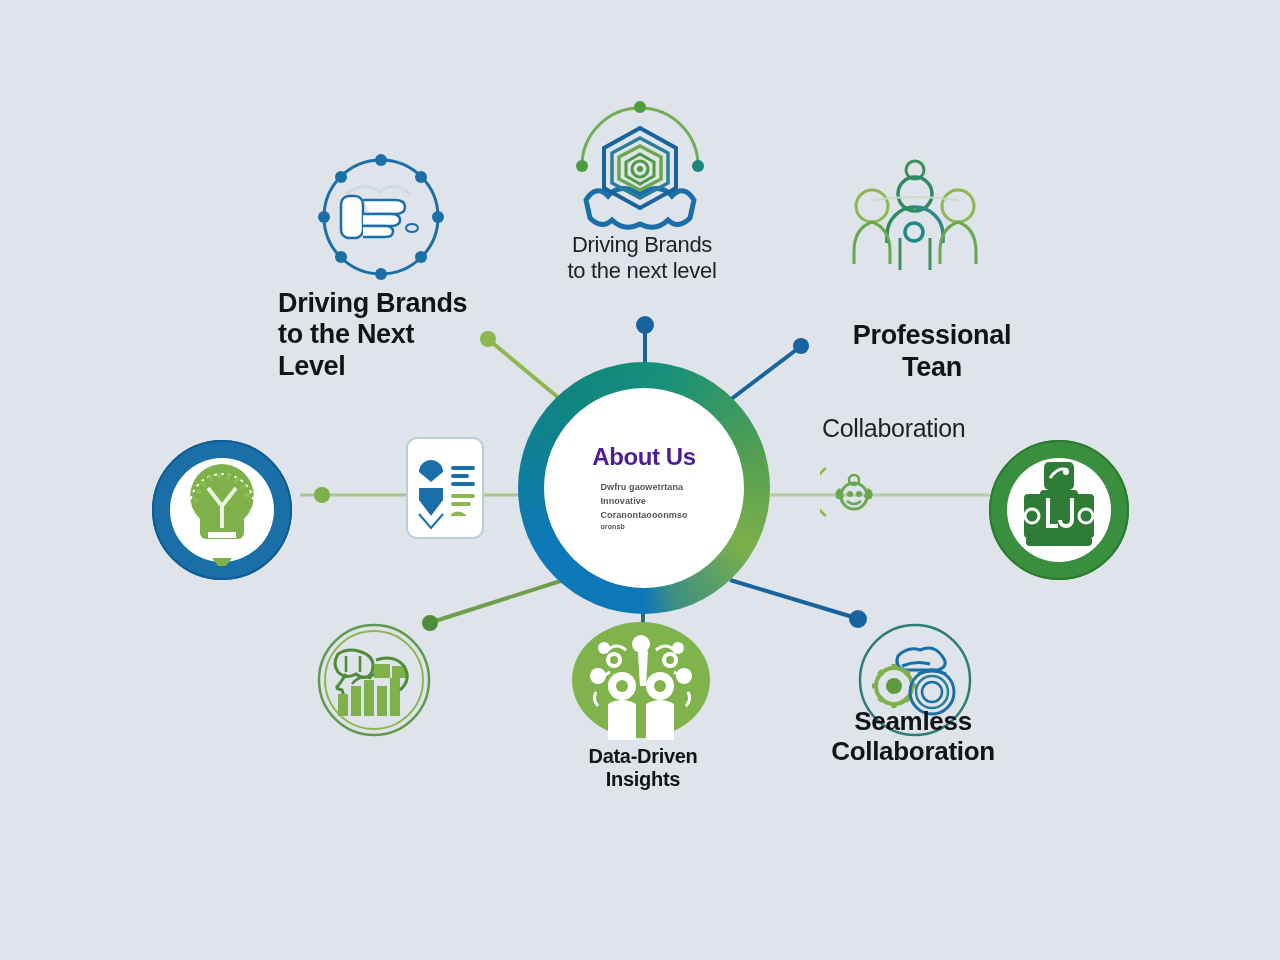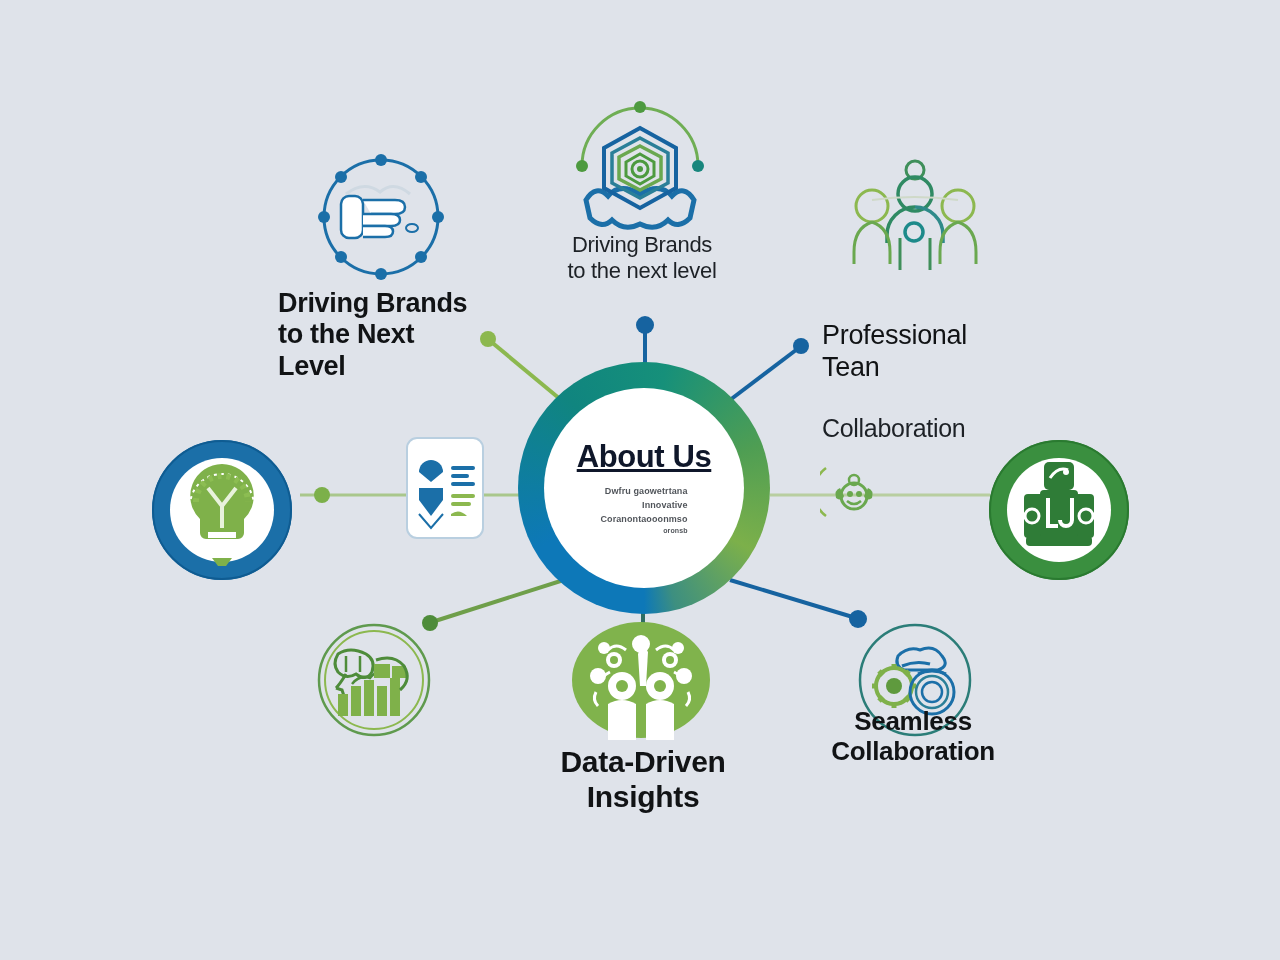--- a/index.html
+++ b/index.html
@@ -28,24 +28,24 @@
   .label {
     position: absolute;
     color: #111315;
     line-height: 1.16;
     letter-spacing: -0.3px;
     white-space: pre-line;
   }
   .l-topleft   { left: 278px; top: 288px; width: 215px; font-size: 27px; font-weight: 700; text-align: left; }
   .l-topcenter { left: 529px; top: 232px; width: 226px; font-size: 22px; font-weight: 400; text-align: center; color: #1d2126; }
   .l-topright  { left: 822px; top: 289px; width: 220px; font-size: 27px; text-align: left; }
-  .l-topright .t1 { font-weight: 400; display:block; }
+  .l-topright .t1 { font-weight: 700; display:block;text-align:center; }
   .l-topright .t2 { font-weight: 400; display:block; font-size: 25px; color:#1d2126; }
   .l-botleft   { left: 280px; top: 745px; width: 186px; font-size: 26px; font-weight: 700; text-align: center; }
-  .l-botcenter { left: 550px; top: 745px; width: 186px; font-size: 30px; font-weight: 700; text-align: center; }
+  .l-botcenter { left: 550px; top: 745px; width: 186px; font-size: 20px; font-weight: 700; text-align: center; }
   .l-botright  { left: 818px; top: 706px; width: 190px; font-size: 26px; font-weight: 700; text-align: center; }
 
   
   .hub {
     left: 518px; top: 362px;
     width: 252px; height: 252px;
     border-radius: 50%;
     background: conic-gradient(from 180deg,
         #0d78b8 0deg, #0d78b8 60deg,
         #10857f 140deg, #16907a 190deg,
@@ -62,32 +62,31 @@
   .hub-text {
     position: absolute;
     left: 518px; top: 362px;
     width: 252px; height: 252px;
     display: flex;
     flex-direction: column;
     align-items: center;
     justify-content: center;
   }
   .hub-title {
-    font-size: 31px;
+    font-size: 24px;
     font-weight: 700;
-    color: #0f172a;
+    color: #4c1d95;
     letter-spacing: -0.4px;
     margin-bottom: 10px;
-    text-decoration: underline;
   }
   .hub-sub {
     font-size: 9px;
     font-weight: 600;
     color: #2a2f36;
-    text-align: right;
+    text-align: left;
     line-height: 1.55;
     filter: blur(0.55px);
     opacity: 0.82;
     letter-spacing: 0.1px;
   }
   .hub-sub .s4 { font-size: 7px; }
   .ic-topleft  { left: 316px; top: 152px; width: 130px; height: 130px; }
   .ic-topcenter{ left: 562px; top: 100px; width: 156px; height: 130px; }
   .ic-topright { left: 850px; top: 152px; width: 130px; height: 130px; }
   .ic-left     { left: 148px; top: 436px; width: 148px; height: 148px; }

